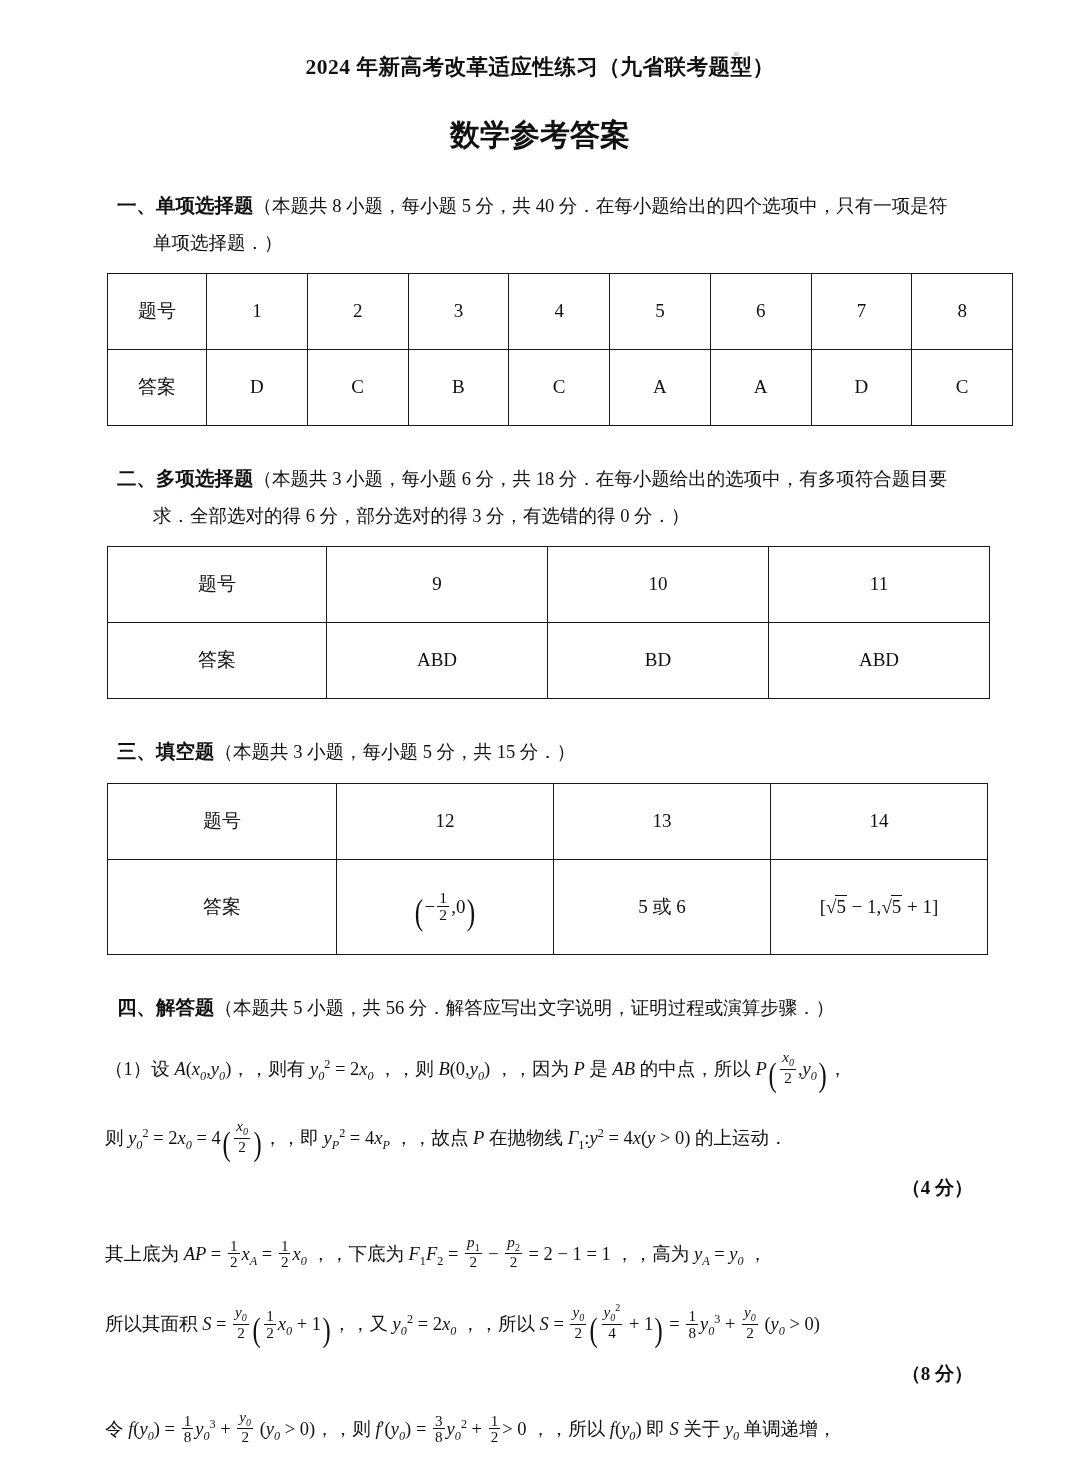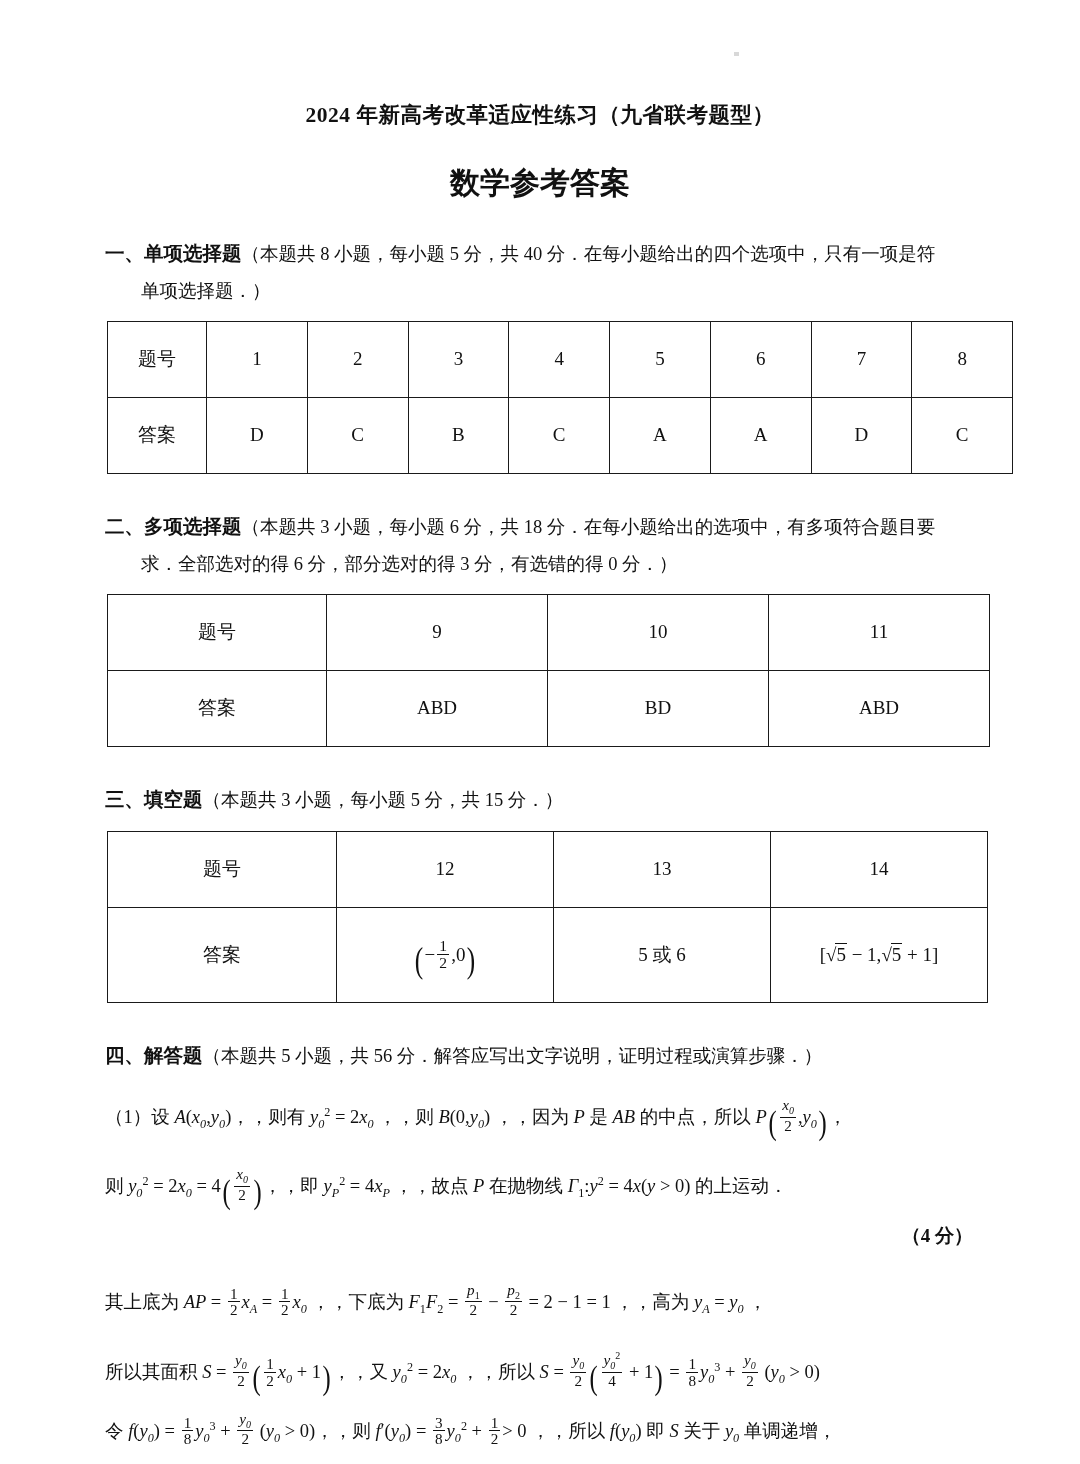--- a/index.html
+++ b/index.html
@@ -31,38 +31,39 @@
     background: #d8d8d8;
   }
 
   
   .doc-title {
     text-align: center;
     font-weight: bold;
     font-size: 21.5px;
     letter-spacing: .5px;
     margin: 0;
-    padding-top: 103px;
+    padding-top: 55px;
     line-height: 1.2;
   }
   .doc-subtitle {
     text-align: center;
     font-weight: bold;
     font-size: 30px;
     margin: 0;
     padding-top: 36px;
     line-height: 1.2;
   }
 
   
   .section {
     margin-top: 34px;
     font-size: 19px;
     line-height: 1.95;
     text-indent: 0;
+    margin-left: 12px;
   }
   .section .sec-title {
     font-weight: bold;
     font-size: 19.5px;
   }
   .section .sec-note {
     font-size: 18.5px;
   }
   .sec-line2 {
     display: block;
@@ -265,19 +266,20 @@
 
 
   <div class="para tight">
     <span>其上底为</span> <span class="m">AP</span> <span class="up">=</span> <span class="frac"><span class="num up">1</span><span class="den up">2</span></span><span class="m">x</span><sub><span class="m">A</span></sub> <span class="up">=</span> <span class="frac"><span class="num up">1</span><span class="den up">2</span></span><span class="m">x</span><sub>0</sub> ，<span>，下底为</span> <span class="m">F</span><sub class="upn">1</sub><span class="m">F</span><sub class="upn">2</sub> <span class="up">=</span> <span class="frac"><span class="num"><span class="m">p</span><sub class="upn">1</sub></span><span class="den up">2</span></span> <span class="up">−</span> <span class="frac"><span class="num"><span class="m">p</span><sub class="upn">2</sub></span><span class="den up">2</span></span> <span class="up">= 2 − 1 = 1</span> ，<span>，高为</span> <span class="m">y</span><sub><span class="m">A</span></sub> <span class="up">=</span> <span class="m">y</span><sub>0</sub> ，
   </div>
 
   <div class="para tight">
     <span>所以其面积</span> <span class="m">S</span> <span class="up">=</span> <span class="frac"><span class="num"><span class="m">y</span><sub>0</sub></span><span class="den up">2</span></span><span class="bigparen">(</span><span class="frac"><span class="num up">1</span><span class="den up">2</span></span><span class="m">x</span><sub>0</sub> <span class="up">+ 1</span><span class="bigparen">)</span>，<span>，又</span> <span class="m">y</span><sub>0</sub><sup class="upn">2</sup> <span class="up">= 2</span><span class="m">x</span><sub>0</sub> ，<span>，所以</span> <span class="m">S</span> <span class="up">=</span> <span class="frac"><span class="num"><span class="m">y</span><sub>0</sub></span><span class="den up">2</span></span><span class="bigparen">(</span><span class="frac"><span class="num"><span class="m">y</span><sub>0</sub><sup class="upn">2</sup></span><span class="den up">4</span></span> <span class="up">+ 1</span><span class="bigparen">)</span> <span class="up">=</span> <span class="frac"><span class="num up">1</span><span class="den up">8</span></span><span class="m">y</span><sub>0</sub><sup class="upn">3</sup> <span class="up">+</span> <span class="frac"><span class="num"><span class="m">y</span><sub>0</sub></span><span class="den up">2</span></span> <span class="up">(</span><span class="m">y</span><sub>0</sub> <span class="up">&gt; 0)</span>
   </div>
 
+  <div class="score">（8 分）</div>
 
   <div class="para">
     <span>令</span> <span class="m">f</span><span class="up">(</span><span class="m">y</span><sub>0</sub><span class="up">)</span> <span class="up">=</span> <span class="frac"><span class="num up">1</span><span class="den up">8</span></span><span class="m">y</span><sub>0</sub><sup class="upn">3</sup> <span class="up">+</span> <span class="frac"><span class="num"><span class="m">y</span><sub>0</sub></span><span class="den up">2</span></span> <span class="up">(</span><span class="m">y</span><sub>0</sub> <span class="up">&gt; 0)</span>，<span>，则</span> <span class="m">f</span><span class="up">′(</span><span class="m">y</span><sub>0</sub><span class="up">)</span> <span class="up">=</span> <span class="frac"><span class="num up">3</span><span class="den up">8</span></span><span class="m">y</span><sub>0</sub><sup class="upn">2</sup> <span class="up">+</span> <span class="frac"><span class="num up">1</span><span class="den up">2</span></span><span class="up">&gt; 0</span> ，<span>，所以</span> <span class="m">f</span><span class="up">(</span><span class="m">y</span><sub>0</sub><span class="up">)</span> <span>即</span> <span class="m">S</span> <span>关于</span> <span class="m">y</span><sub>0</sub> <span>单调递增，</span>
   </div>
 
 
 </div>
 
 </body></html>

